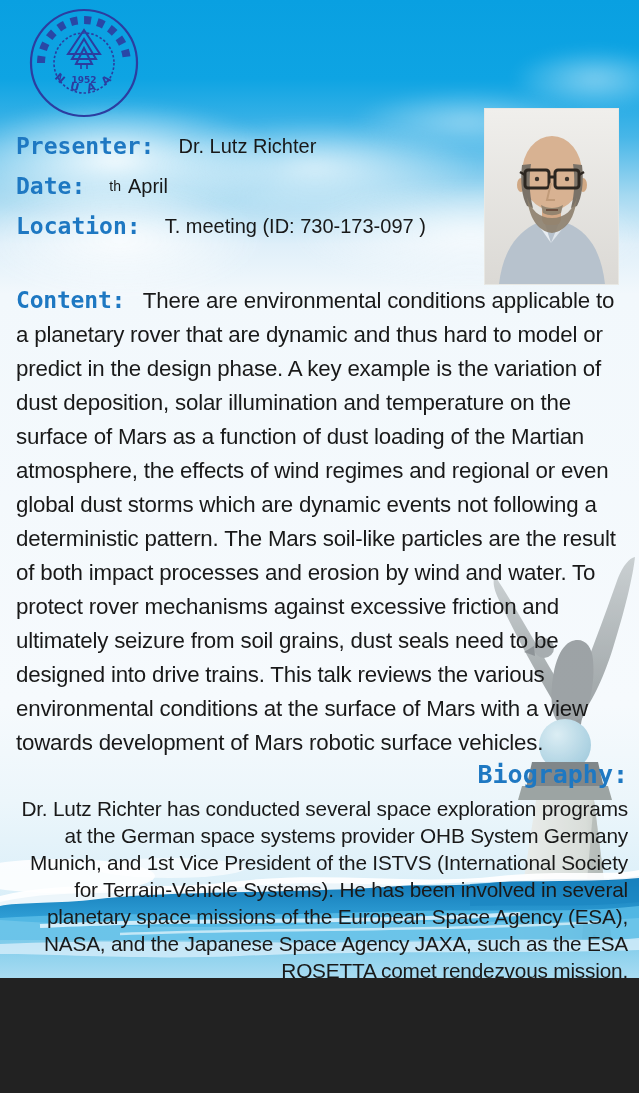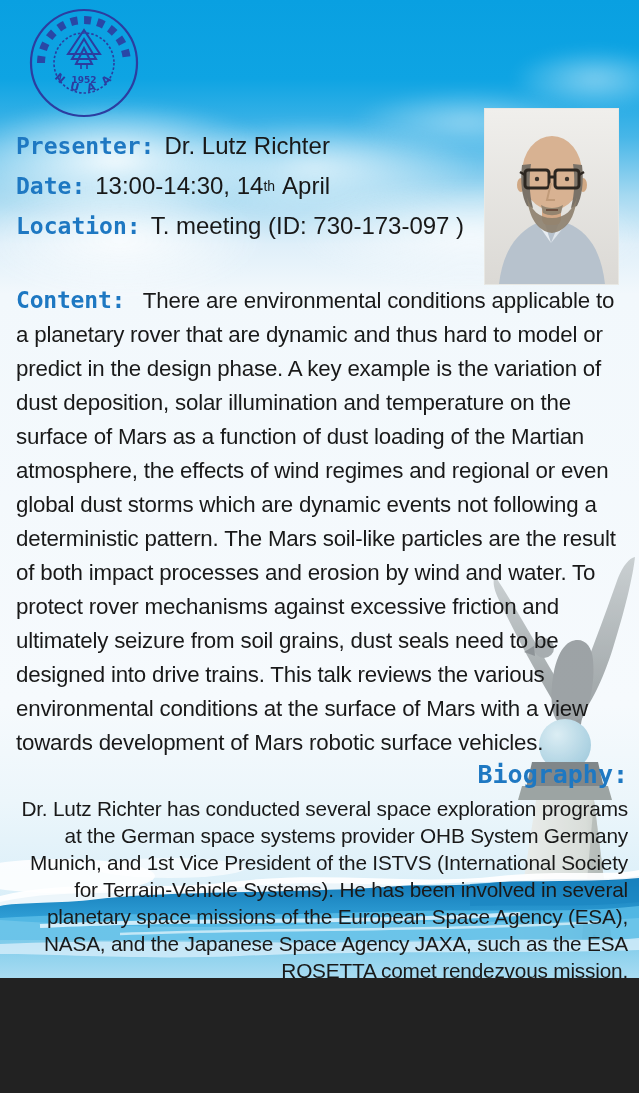--- a/index.html
+++ b/index.html
@@ -25,22 +25,22 @@
   .seal{left:28px;top:6px;z-index:3;}
   .title{left:170px;top:44px;z-index:3;margin:0;
     font-family:"DejaVu Sans Mono",monospace;font-weight:bold;
     font-size:41px;line-height:46px;color:#7b2fa6;letter-spacing:0;}
 
   .photo{left:484px;top:108px;z-index:3;border:1px solid #e8e8e4;}
 
   .info{left:16px;top:126px;width:470px;z-index:2;}
   .info-line{height:40px;display:flex;align-items:center;white-space:nowrap;}
   .lbl{font-family:"DejaVu Sans Mono","DejaVu Sans",monospace;font-weight:bold;
-    color:#1e78c2;font-size:23px;margin-right:10px;}
-  .val{font-size:24px;color:#181818;}
+    color:#1e78c2;font-size:23px;margin-right:24px;}
+  .val{font-size:20px;color:#181818;}
   sup.ord{font-size:14px;line-height:0;}
   .month{margin-left:7px;}
 
   .content{left:16px;top:283px;width:607px;z-index:2;margin:0;
     font-size:22.3px;line-height:34px;letter-spacing:-0.2px;color:#191919;}
   .content .lbl{font-size:23px;margin-right:4px;}
 
   .bio{left:16px;top:758px;width:612px;z-index:2;text-align:right;}
   .bio-h{font-family:"DejaVu Sans Mono","DejaVu Sans",monospace;font-weight:bold;
     color:#1e78c2;font-size:25px;line-height:34px;margin:0;}
@@ -168,21 +168,20 @@
     <path d="M66,74 C64,82 63,87 62,91 L70,91" stroke="#c09a78" stroke-width="2" fill="none"></path>
   </svg>
 
   <div class="layer info">
     <div class="info-line">
       <span class="lbl">Presenter: </span>
       <span class="val">Dr. Lutz Richter</span>
     </div>
     <div class="info-line">
       <span class="lbl">Date: </span>
-      <span class="val">13:00-14:30, 14</span>
         <sup class="ord val">th</sup>
         <span class="val month">April</span>
     </div>
     <div class="info-line">
       <span class="lbl">Location: </span>
       <span class="val">T. meeting (ID: 730-173-097 )</span>
     </div>
   </div>
 
   <p class="layer content"><span class="lbl">Content: </span><span>There are environmental conditions applicable to a planetary rover that are dynamic and thus hard to model or predict in the design phase. A key example is the variation of dust deposition, solar illumination and temperature on the surface of Mars as a function of dust loading of the Martian atmosphere, the effects of wind regimes and regional or even global dust storms which are dynamic events not following a deterministic pattern. The Mars soil-like particles are the result of both impact processes and erosion by wind and water. To protect rover mechanisms against excessive friction and ultimately seizure from soil grains, dust seals need to be designed into drive trains. This talk reviews the various environmental conditions at the surface of Mars with a view towards development of Mars robotic surface vehicles.</span></p>

